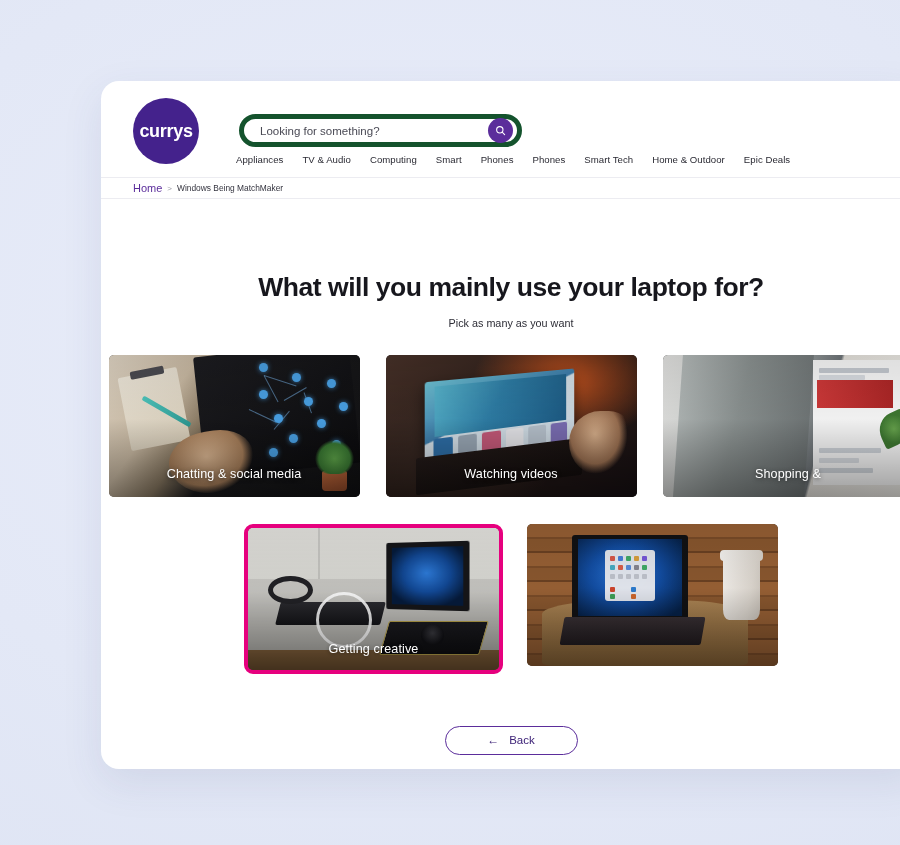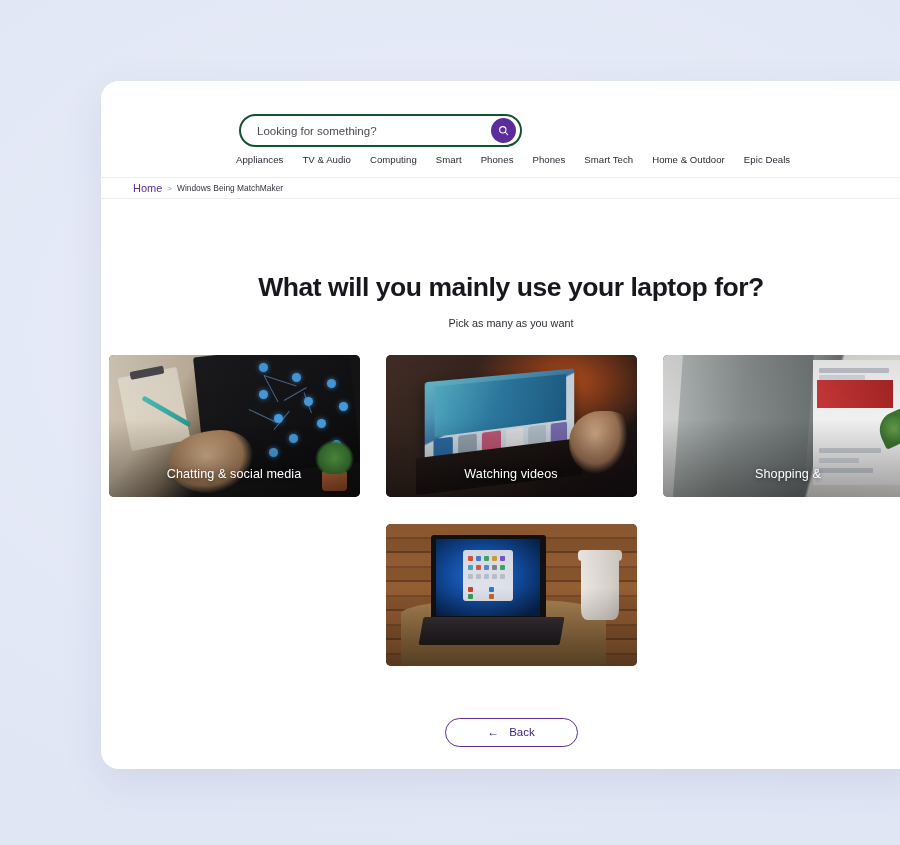--- a/index.html
+++ b/index.html
@@ -68,21 +68,21 @@
   .search-wrap {
     position: absolute;
     left: 138px;
     top: 33px;
     width: 283px;
     height: 33px;
   }
   .search-box {
     width: 100%;
     height: 100%;
-    border: 2px solid #14532d;
+    border: 5px solid #14532d;
     border-radius: 17px;
     background: #fff;
     display: flex;
     align-items: center;
     padding: 0 4px 0 16px;
   }
   .search-input {
     flex: 1;
     border: none;
     outline: none;
@@ -522,20 +522,23 @@
 </style>
 </head>
 <body>
 
 <div class="page-backdrop"></div>
 
 <div class="panel">
 
   <header class="site-header">
 
+    <div class="logo">
+      <span class="logo-text">currys</span>
+    </div>
 
     <div class="search-wrap">
       <div class="search-box">
         <input class="search-input" type="text" placeholder="Looking for something?" style="">
         <button class="search-btn">
           <svg width="11" height="11" viewBox="0 0 16 16">
             <circle cx="7" cy="7" r="4.6" fill="none" stroke="#ffffff" stroke-width="1.6"></circle>
             <line x1="10.4" y1="10.4" x2="14" y2="14" stroke="#ffffff" stroke-width="1.6" stroke-linecap="round"></line>
           </svg>
         </button>
@@ -639,20 +642,36 @@
           </div>
           <div class="card-scrim"></div>
           <div class="card-label">Shopping &amp;</div>
         </div>
       </div>
 
     </div>
 
     <div class="card-row row2">
 
+      <div class="card selected">
+        <div class="card-inner">
+          <div class="card-photo photo-creative">
+            <div class="cre-wall"></div>
+            <div class="cre-desk"></div>
+            <div class="cre-laptop"></div>
+            <div class="cre-keyboard"></div>
+            <div class="cre-headphones"></div>
+            <div class="cre-mousepad"></div>
+            <div class="cre-mouse"></div>
+            <div class="cre-focus"></div>
+          </div>
+          <div class="card-scrim"></div>
+          <div class="card-label">Getting creative</div>
+        </div>
+      </div>
 
       <div class="card">
         <div class="card-inner">
           <div class="card-photo photo-productive">
             <div class="prod-table"></div>
             <div class="prod-laptop">
               <div class="prod-screen">
                 <div class="prod-startmenu">
                   <i style="left:10%; top:12%; background:#e05a4a;"></i>
                   <i style="left:26%; top:12%; background:#4a82e0;"></i>

